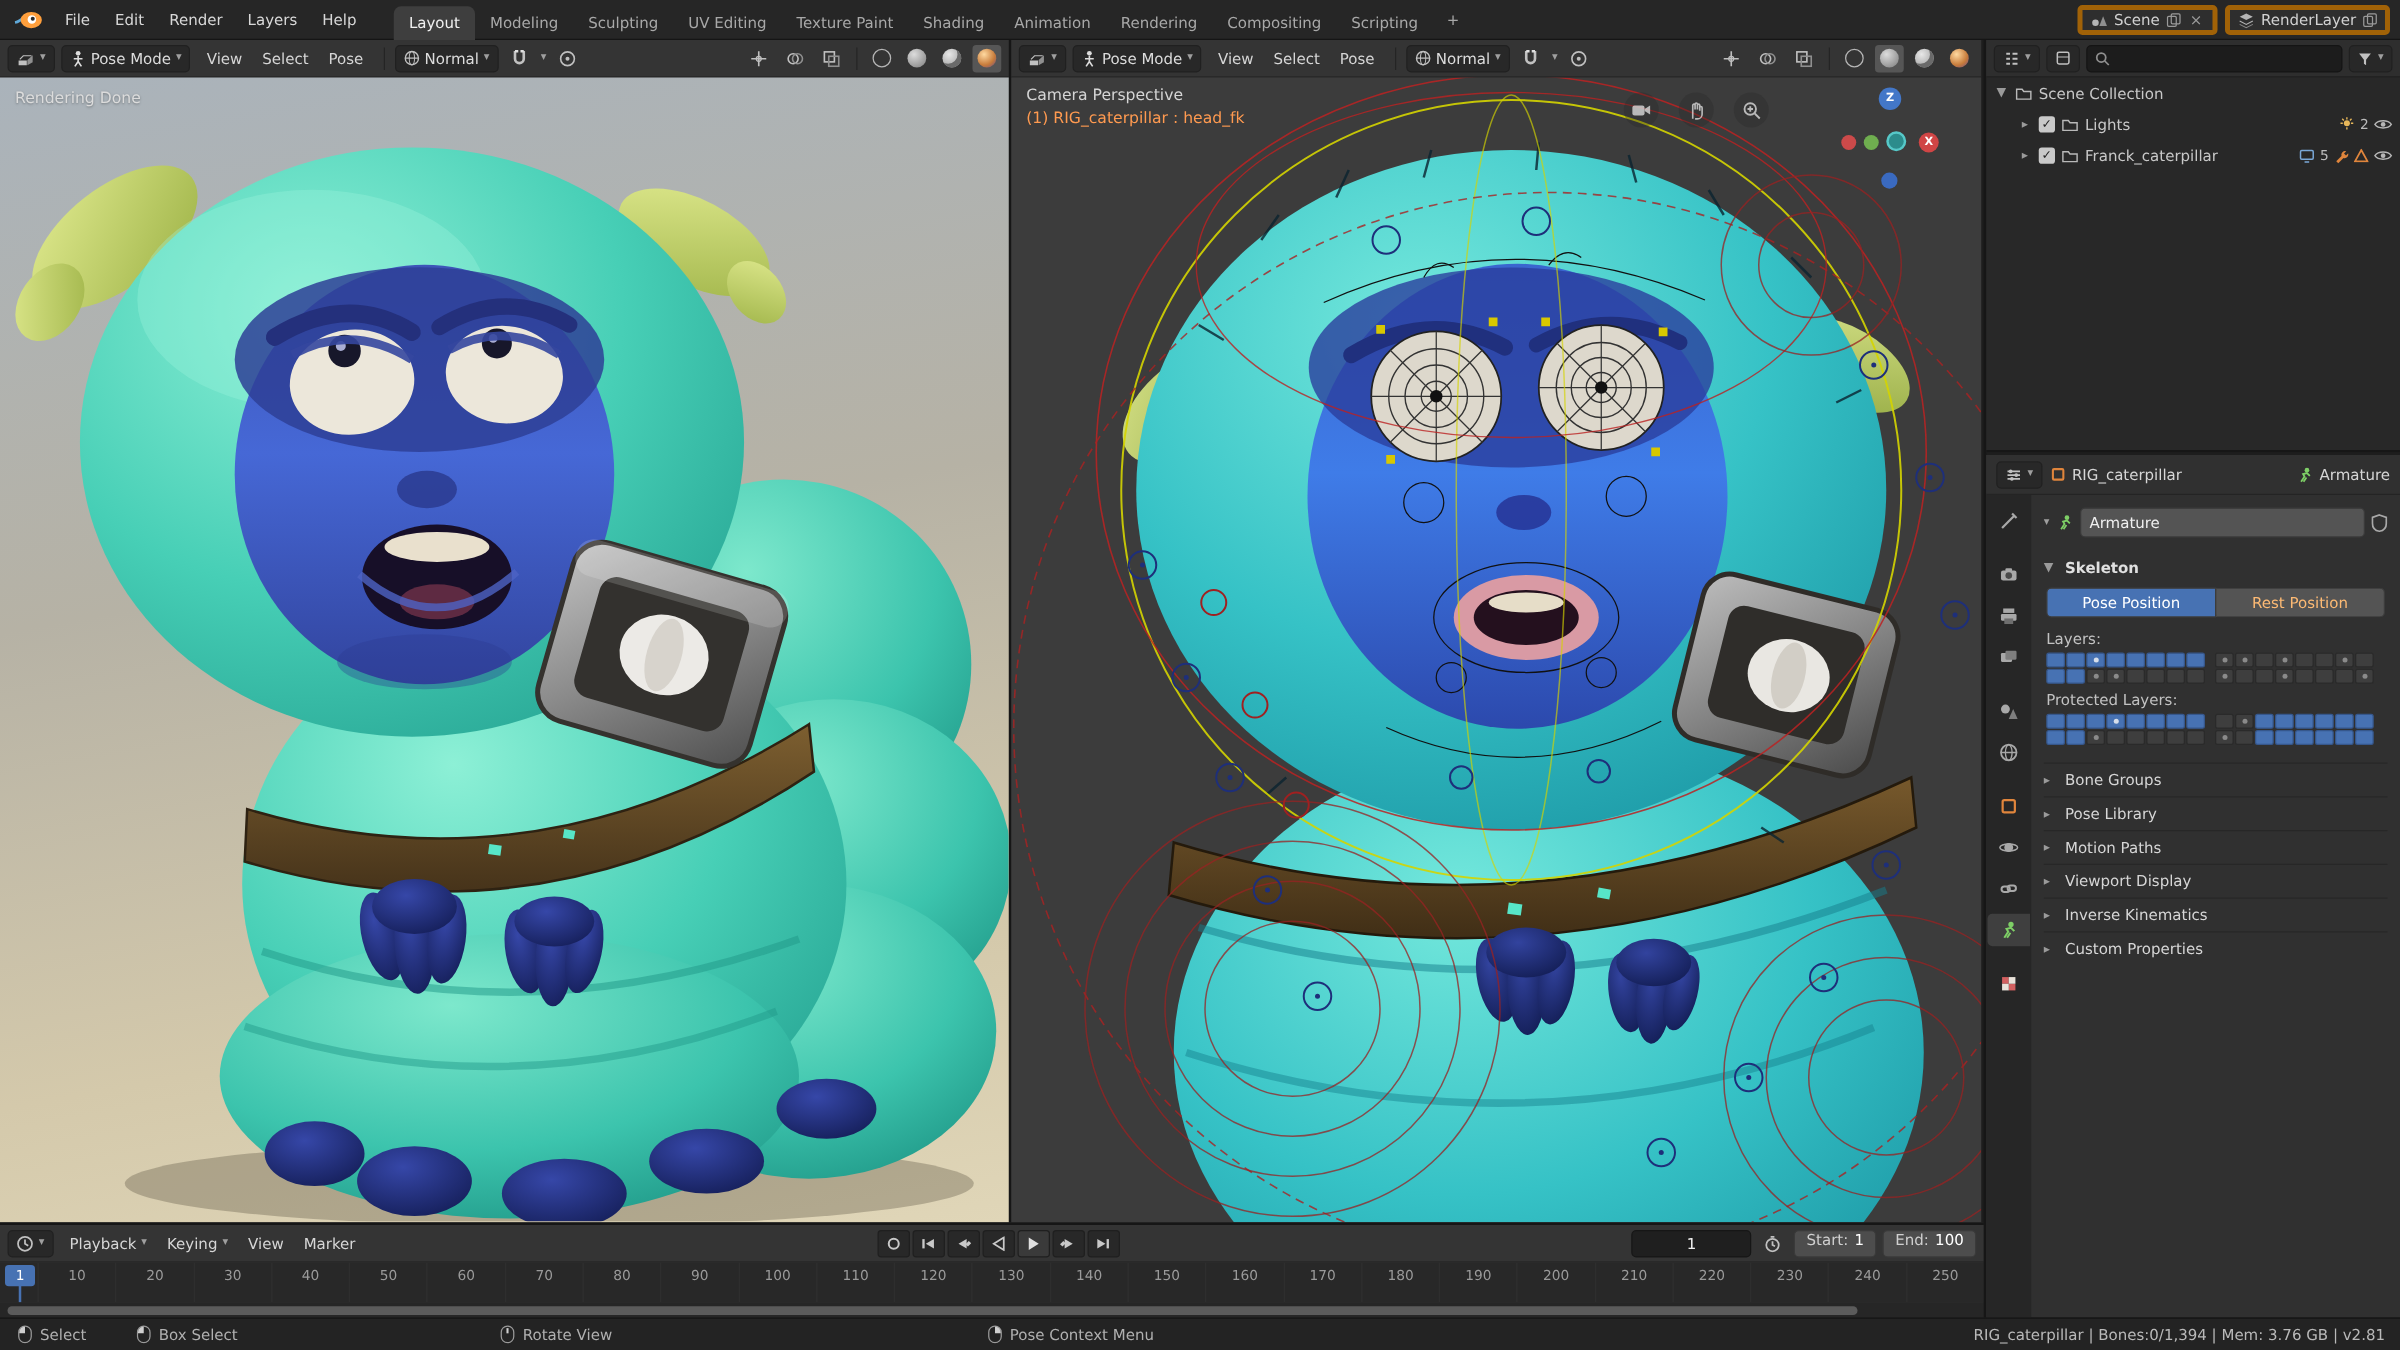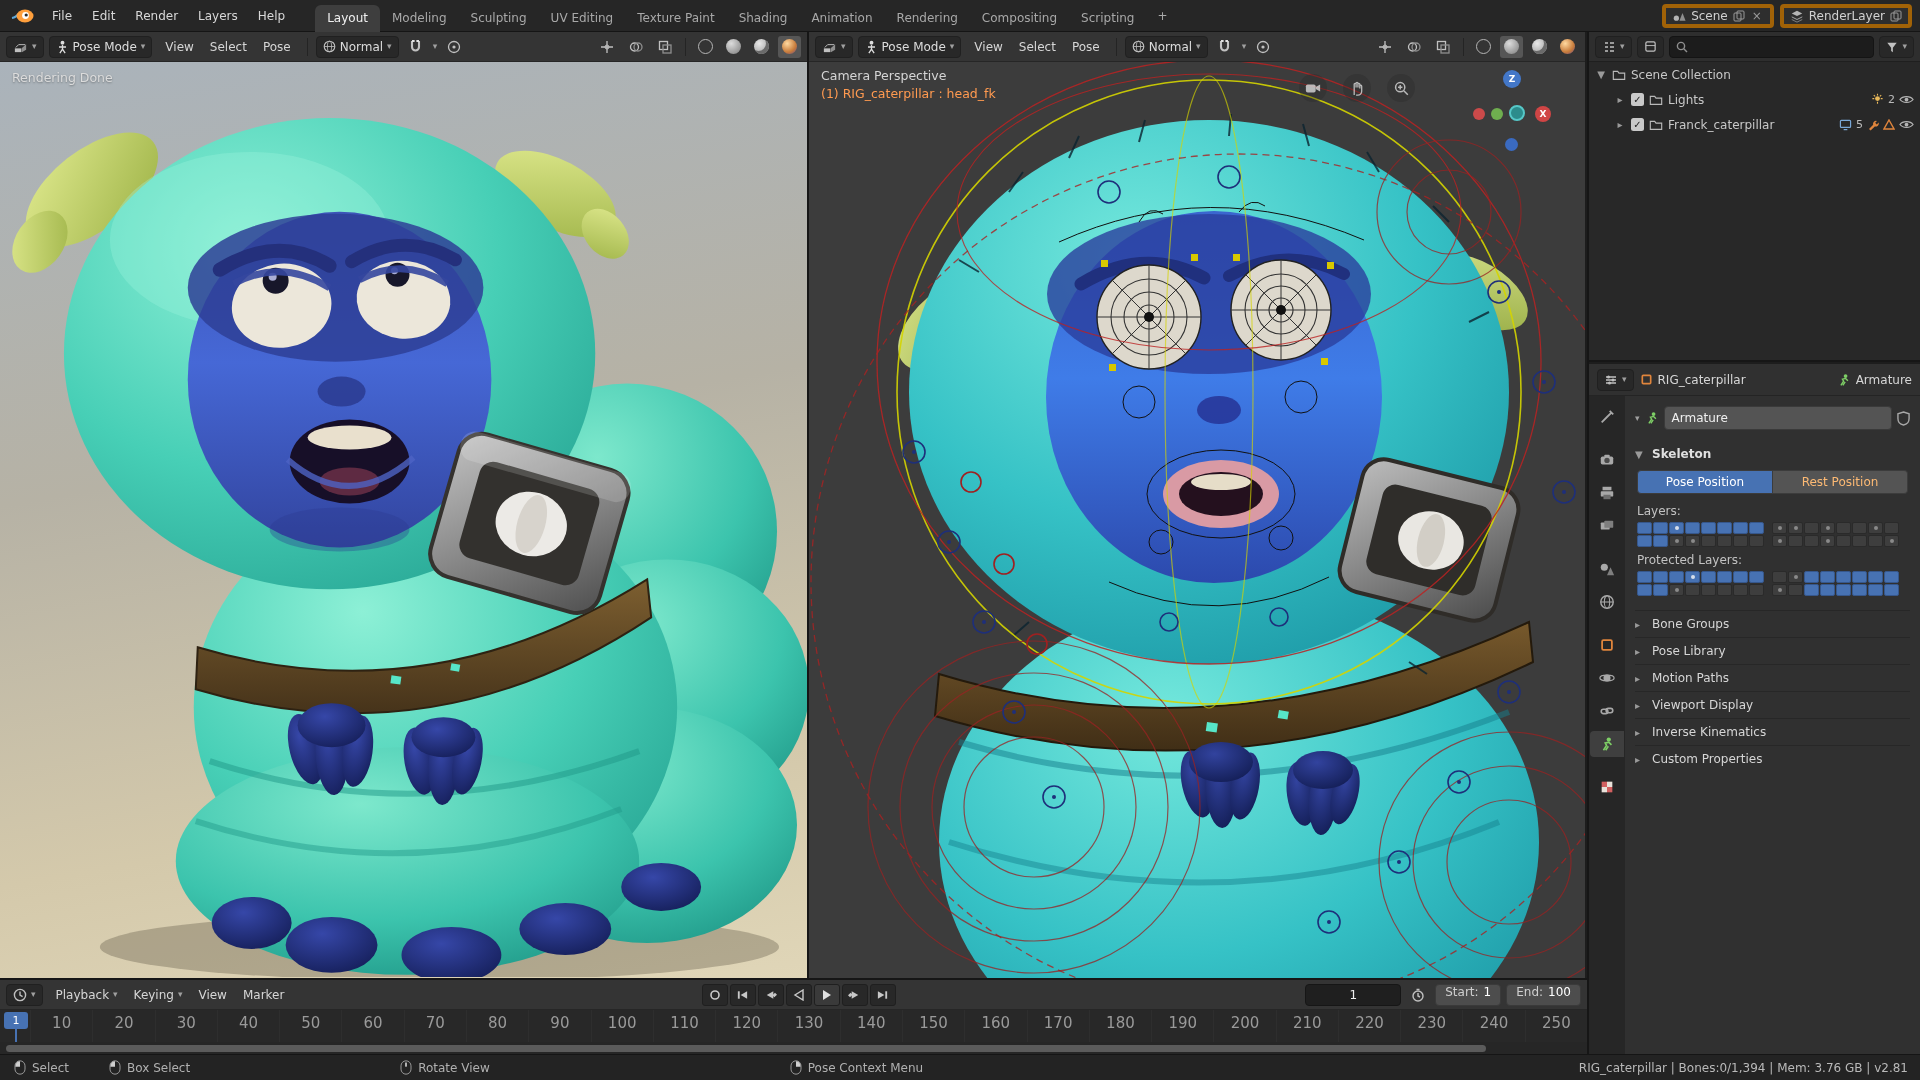--- a/index.html
+++ b/index.html
@@ -126,21 +126,21 @@
   .tl-menu.dd { background:transparent; border:none; }
   .tl-menu.dd .chev { display:inline-block; }
   .transport { display:flex; align-items:center; gap:2px; margin:0 auto; }
   .tp-btn { width:26px; height:22px; display:flex; align-items:center; justify-content:center; border-radius:3px; background:#282828; border:1px solid #1f1f1f; }
   .tp-play { background:#3a3a3a; }
   .frame-field { width:96px; height:22px; background:#1f1f1f; border:1px solid #161616; border-radius:4px; color:#efefef; display:flex; align-items:center; justify-content:center; }
   .range-field { display:flex; gap:5px; background:#4d4d4d; border:1px solid #3a3a3a; border-radius:4px; height:22px; padding:0 9px; }
   .range-field .rl { color:#cfcfcf; }
   .range-field .rv { color:#fff; }
   .tl-ruler { position:relative; height:32px; background:#282828; display:flex; padding-left:30px; overflow:hidden; }
-  .tick { flex:1; display:flex; align-items:flex-start; justify-content:center; color:#9a9a9a; font-size:15px; padding-top:4px; border-left:1px solid rgba(255,255,255,.03); }
+  .tick { flex:1; display:flex; align-items:flex-start; justify-content:center; color:#9a9a9a; font-size:11px; padding-top:4px; border-left:1px solid rgba(255,255,255,.03); }
   .playhead { position:absolute; left:4px; top:2px; width:24px; height:17px; background:#4772b3; border-radius:3px; color:#fff; font-size:11px; display:flex; align-items:center; justify-content:center; z-index:2; }
   .playline { position:absolute; left:15px; top:18px; width:2px; bottom:0; background:#4772b3; }
   .tl-scroll { position:relative; height:13px; background:#262626; }
   .tl-thumb { position:absolute; left:6px; top:3px; height:7px; width:1480px; background:#5b5b5b; border-radius:4px; }
 
   
   .statusbar {
     position:absolute; left:0; top:1054px; width:1920px; height:26px;
     background:#232323; border-top:1px solid #151515;
     display:flex; align-items:center; color:#b0b0b0;

